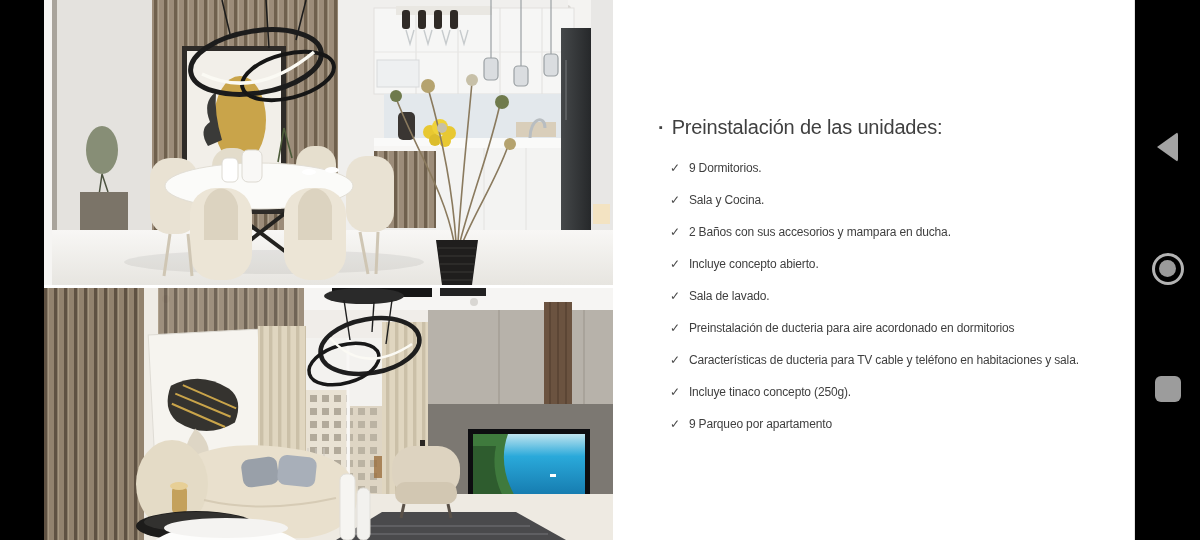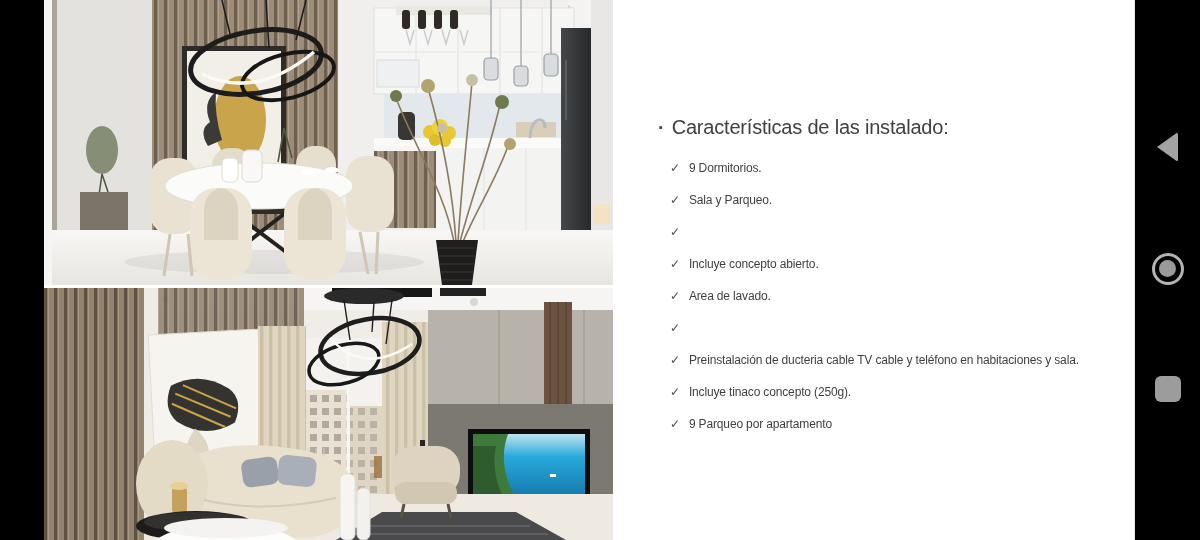--- a/index.html
+++ b/index.html
@@ -327,48 +327,50 @@
           <rect x="296" y="186" width="15" height="66" rx="6" fill="#f6f5f2" stroke="#e1dfda"></rect>
           <rect x="313" y="200" width="13" height="52" rx="6" fill="#f2f1ee" stroke="#e1dfda"></rect>
         </g>
       </svg>
     </div>
   </div>
 
   <div class="panel">
     <div class="title-row">
       <span class="title-bullet">▪</span>
-      <span>Características de las instalado:</span>
+      <span>Preinstalación de las unidades:</span>
     </div>
     <ul class="features">
       <li>
           <span class="check">✓</span>
           <span>9 Dormitorios.</span>
         </li>
       <li>
           <span class="check">✓</span>
-          <span>Sala y Parqueo.</span>
-        </li>
-      <li>
-          <span class="check">✓</span>
+          <span>Sala y Cocina.</span>
+        </li>
+      <li>
+          <span class="check">✓</span>
+          <span>2 Baños con sus accesorios y mampara en ducha.</span>
         </li>
       <li>
           <span class="check">✓</span>
           <span>Incluye concepto abierto.</span>
         </li>
       <li>
           <span class="check">✓</span>
-          <span>Area de lavado.</span>
-        </li>
-      <li>
-          <span class="check">✓</span>
-        </li>
-      <li>
-          <span class="check">✓</span>
-          <span>Preinstalación de ducteria cable TV cable y teléfono en habitaciones y sala.</span>
+          <span>Sala de lavado.</span>
+        </li>
+      <li>
+          <span class="check">✓</span>
+          <span>Preinstalación de ducteria para aire acordonado en dormitorios</span>
+        </li>
+      <li>
+          <span class="check">✓</span>
+          <span>Características de ducteria para TV cable y teléfono en habitaciones y sala.</span>
         </li>
       <li>
           <span class="check">✓</span>
           <span>Incluye tinaco concepto (250g).</span>
         </li>
       <li>
           <span class="check">✓</span>
           <span>9 Parqueo por apartamento</span>
         </li>
     </ul>

